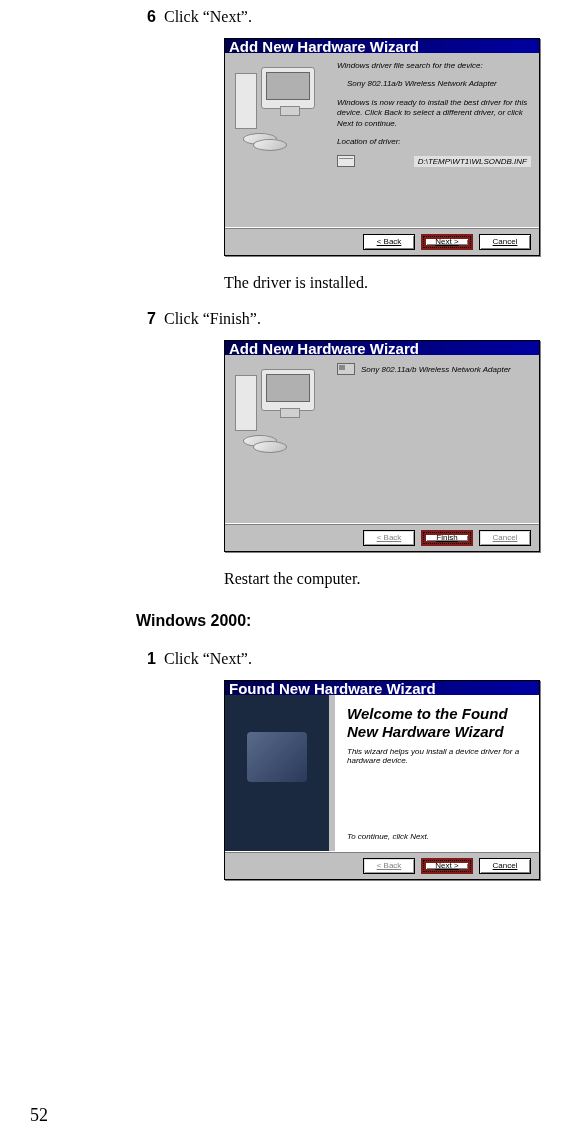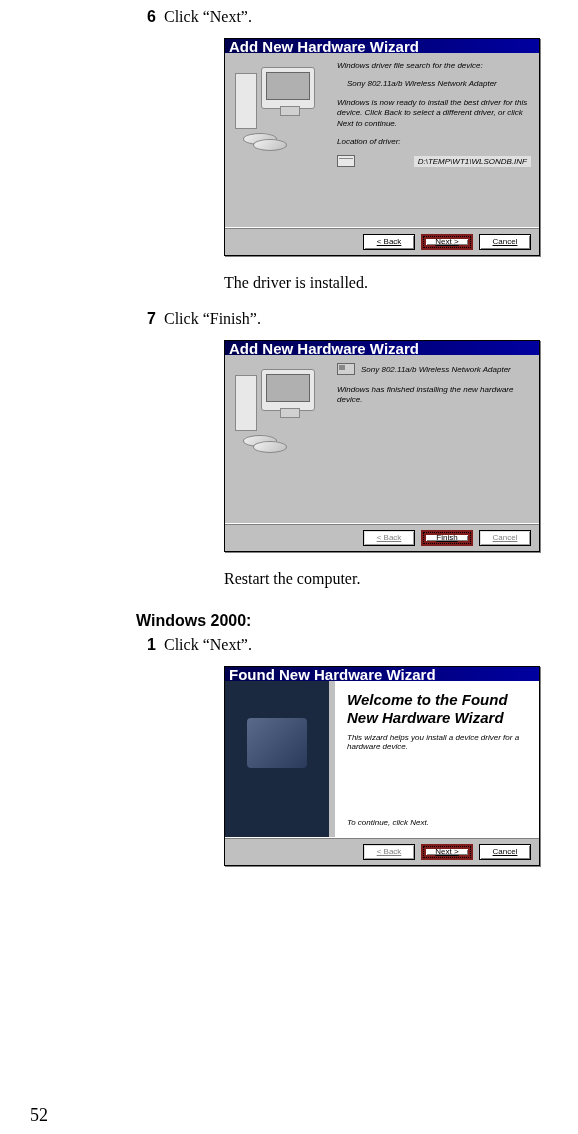--- a/index.html
+++ b/index.html
@@ -253,21 +253,21 @@
       font-size: 16px;
       margin-left: 224px;
       margin-bottom: 18px;
     }
     .section-heading {
       font-family: Arial, sans-serif;
       font-weight: bold;
       font-size: 16px;
       margin-left: 136px;
       margin-top: 24px;
-      margin-bottom: 6px;
+      margin-bottom: 20px;
     }
     .page-num {
       position: absolute;
       bottom: 8px;
       left: 30px;
       font-family: "Times New Roman", serif;
       font-size: 18px;
     }
     .welcome-title {
       font-family: Arial, sans-serif;
@@ -348,21 +348,20 @@
               <div class="disc"></div>
               <div class="disc"></div>
             </div>
         </div>
       </div>
       <div class="dlg-right">
         <div class="card-row">
           <span class="card-icon"></span>
           <span>Sony 802.11a/b Wireless Network Adapter</span>
         </div>
-        <p>Windows has finished installing the new hardware device.</p>
       </div>
     </div>
     <div class="dlg-buttons">
       <div class="dlg-btn disabled">&lt; Back</div>
       <div class="dlg-btn default">Finish</div>
       <div class="dlg-btn disabled">Cancel</div>
     </div>
   </div>
 </div>
 

